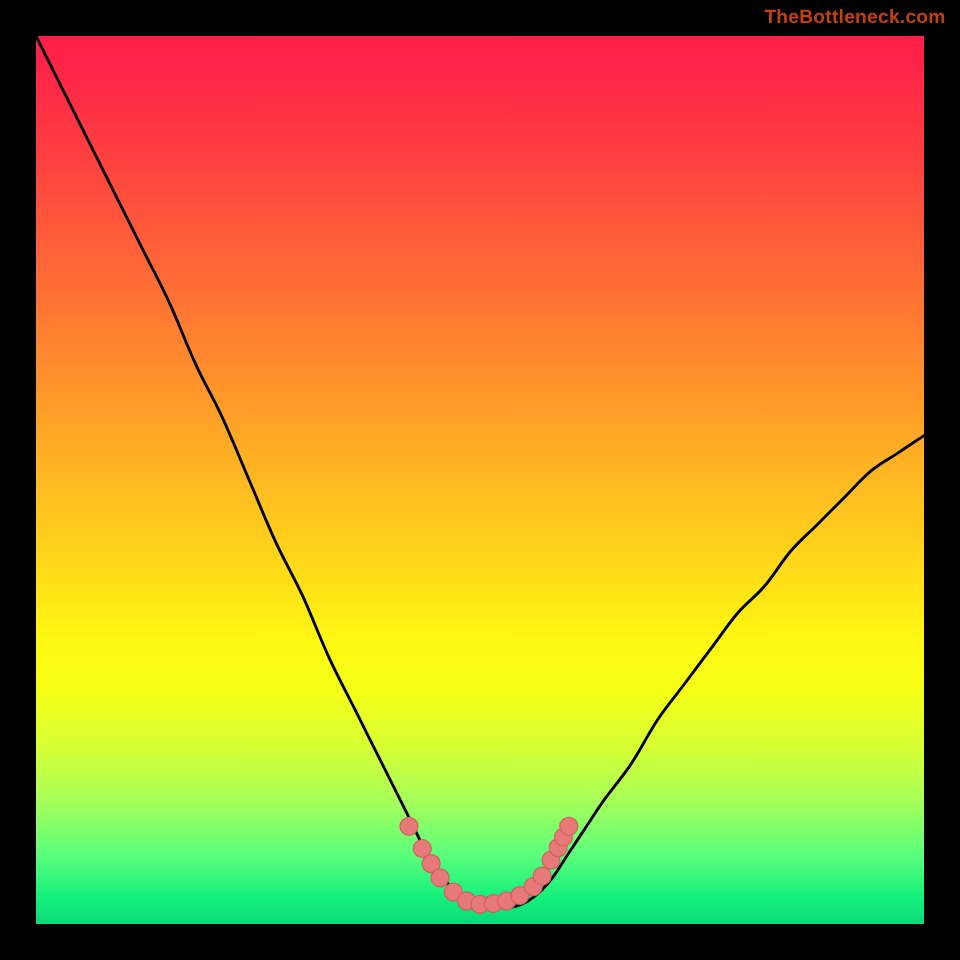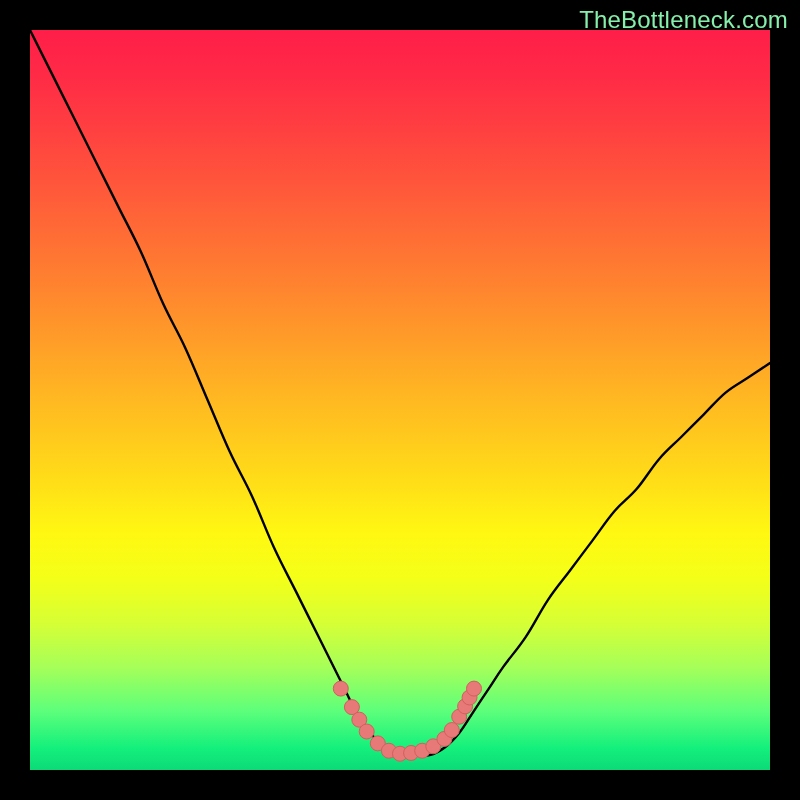--- a/index.html
+++ b/index.html
@@ -41,23 +41,23 @@
       #a7ff58 86%,
       #5dff7b 92%,
       #14f07c 97%,
       #0cda78 100%
     );
   }
   .watermark {
     position: absolute;
     top: 6px;
     right: 12px;
-    color: #86efac;
-    font-size: 24px;
-    font-weight: 400;
+    color: #c2410c;
+    font-size: 16px;
+    font-weight: 700;
     letter-spacing: 0.2px;
     user-select: none;
   }
   svg.curve {
     position: absolute;
     left: 0;
     top: 0;
     width: 740px;
     height: 740px;
   }

